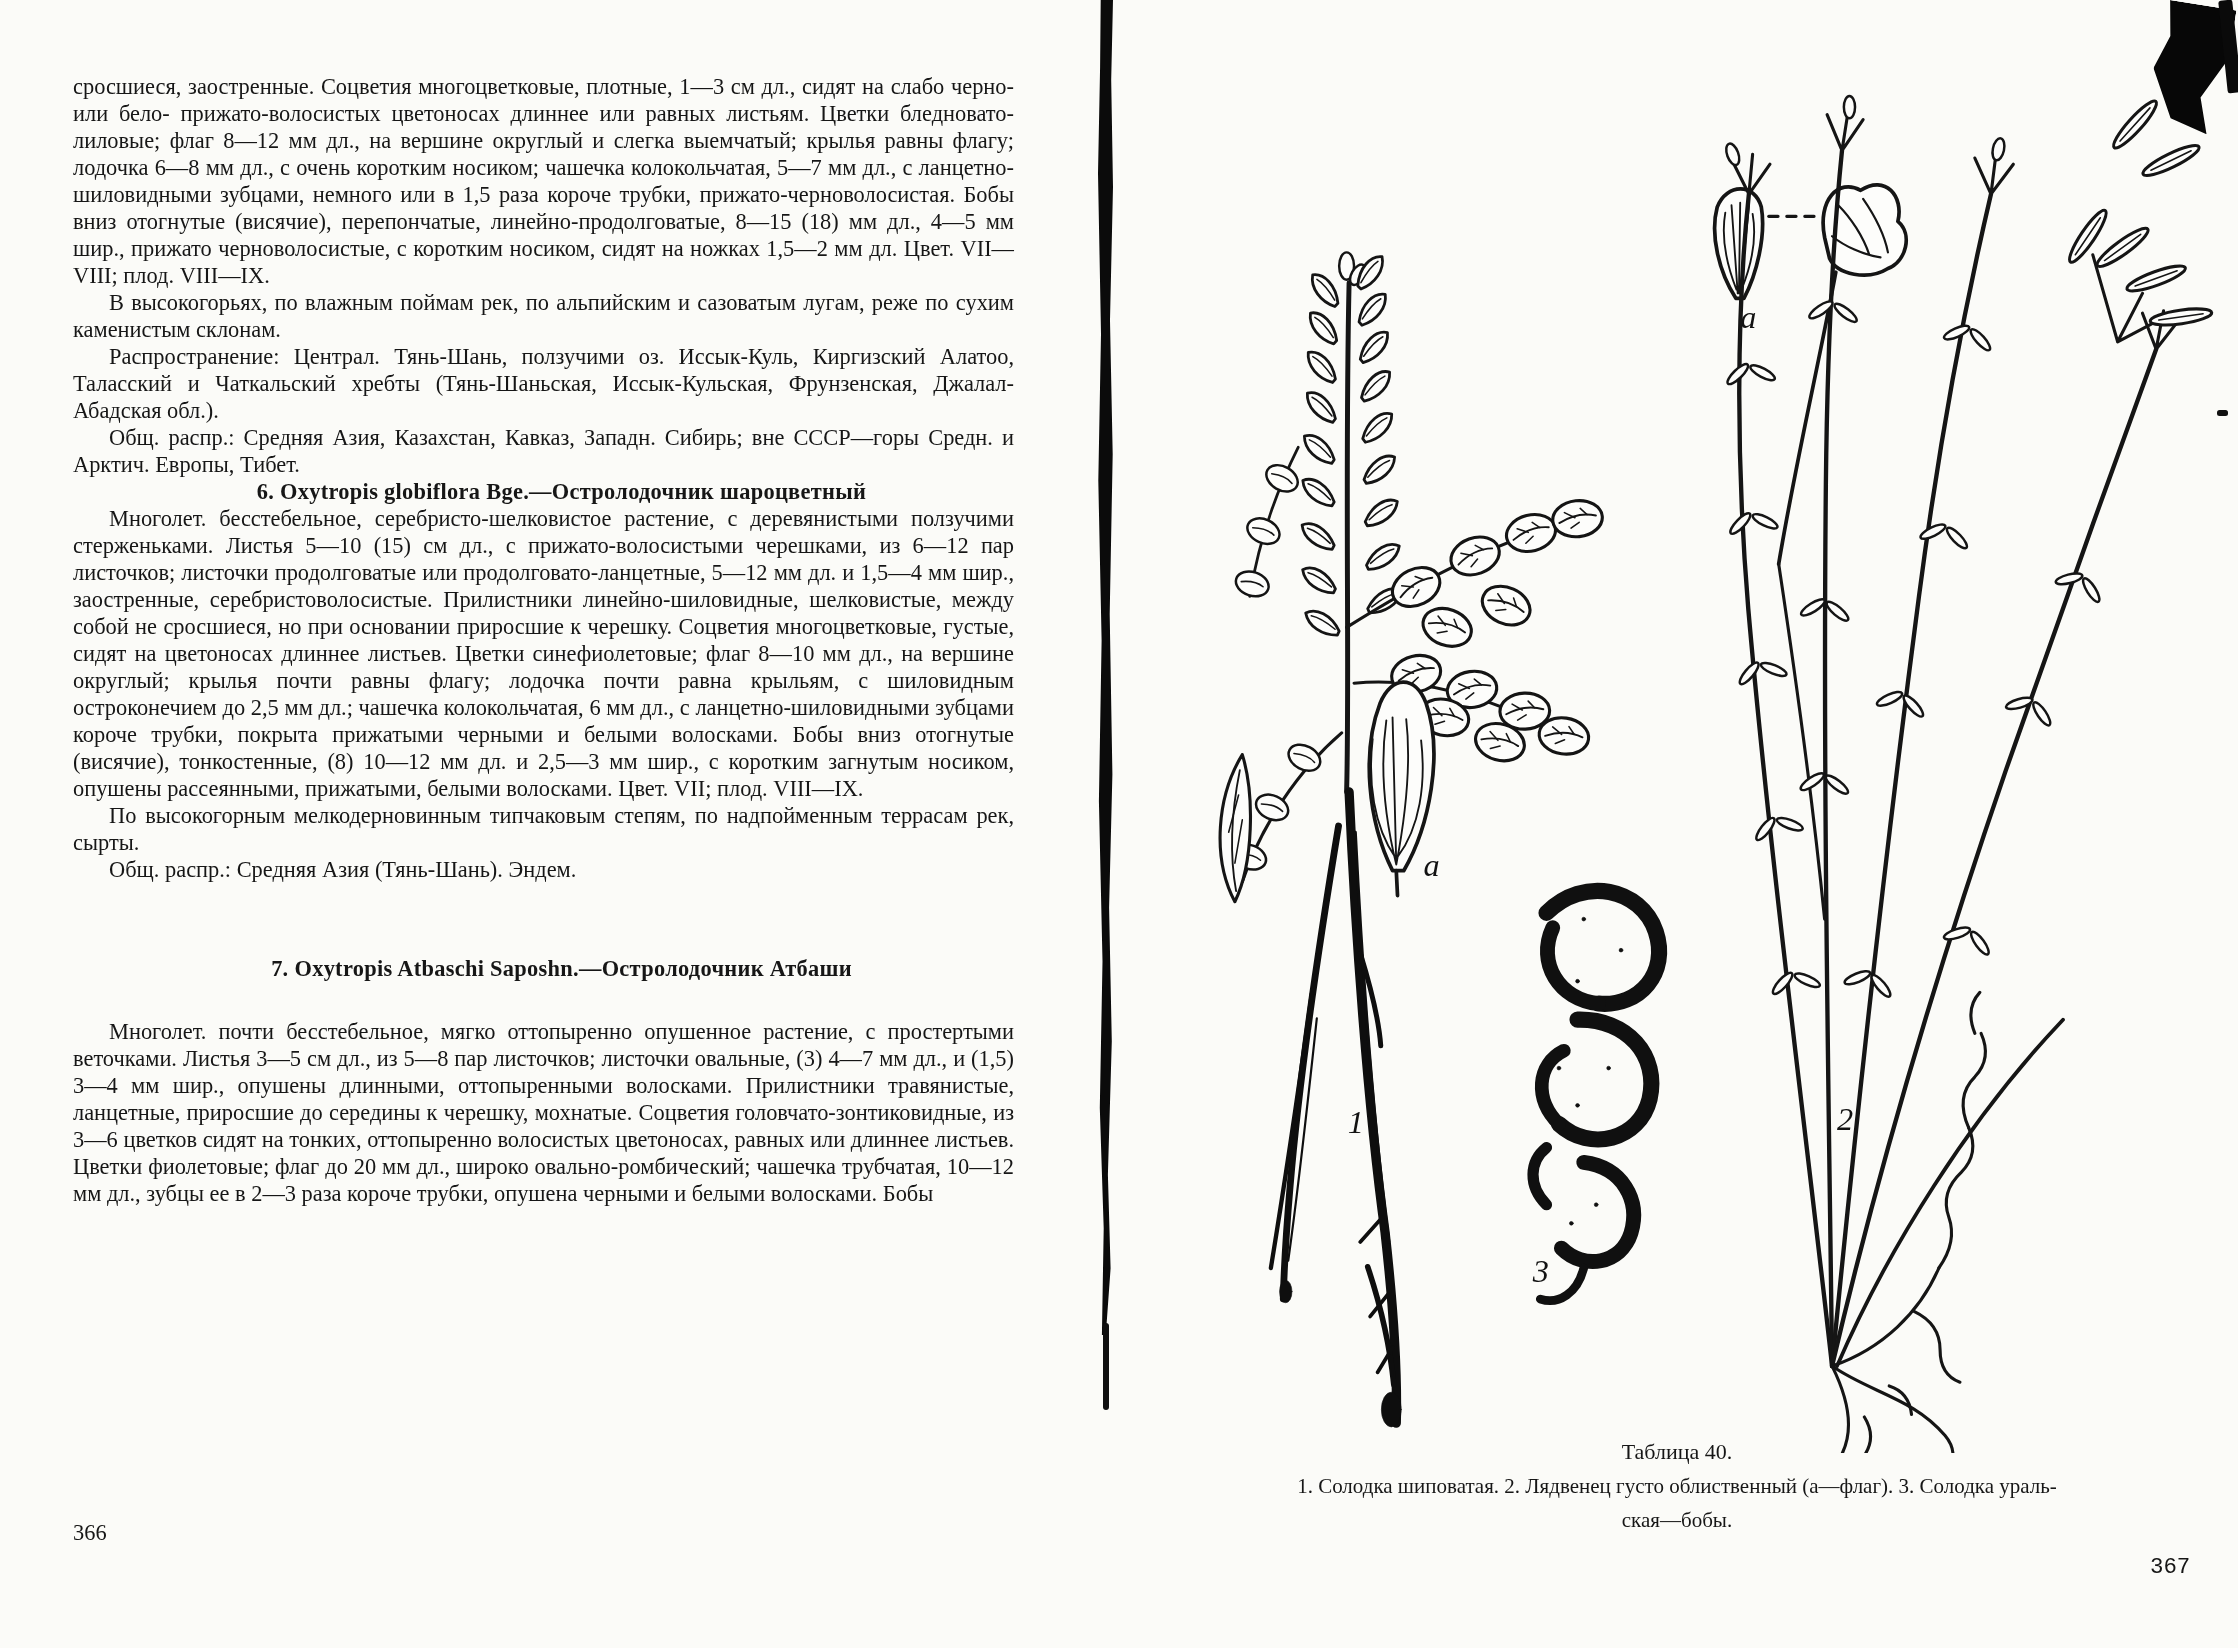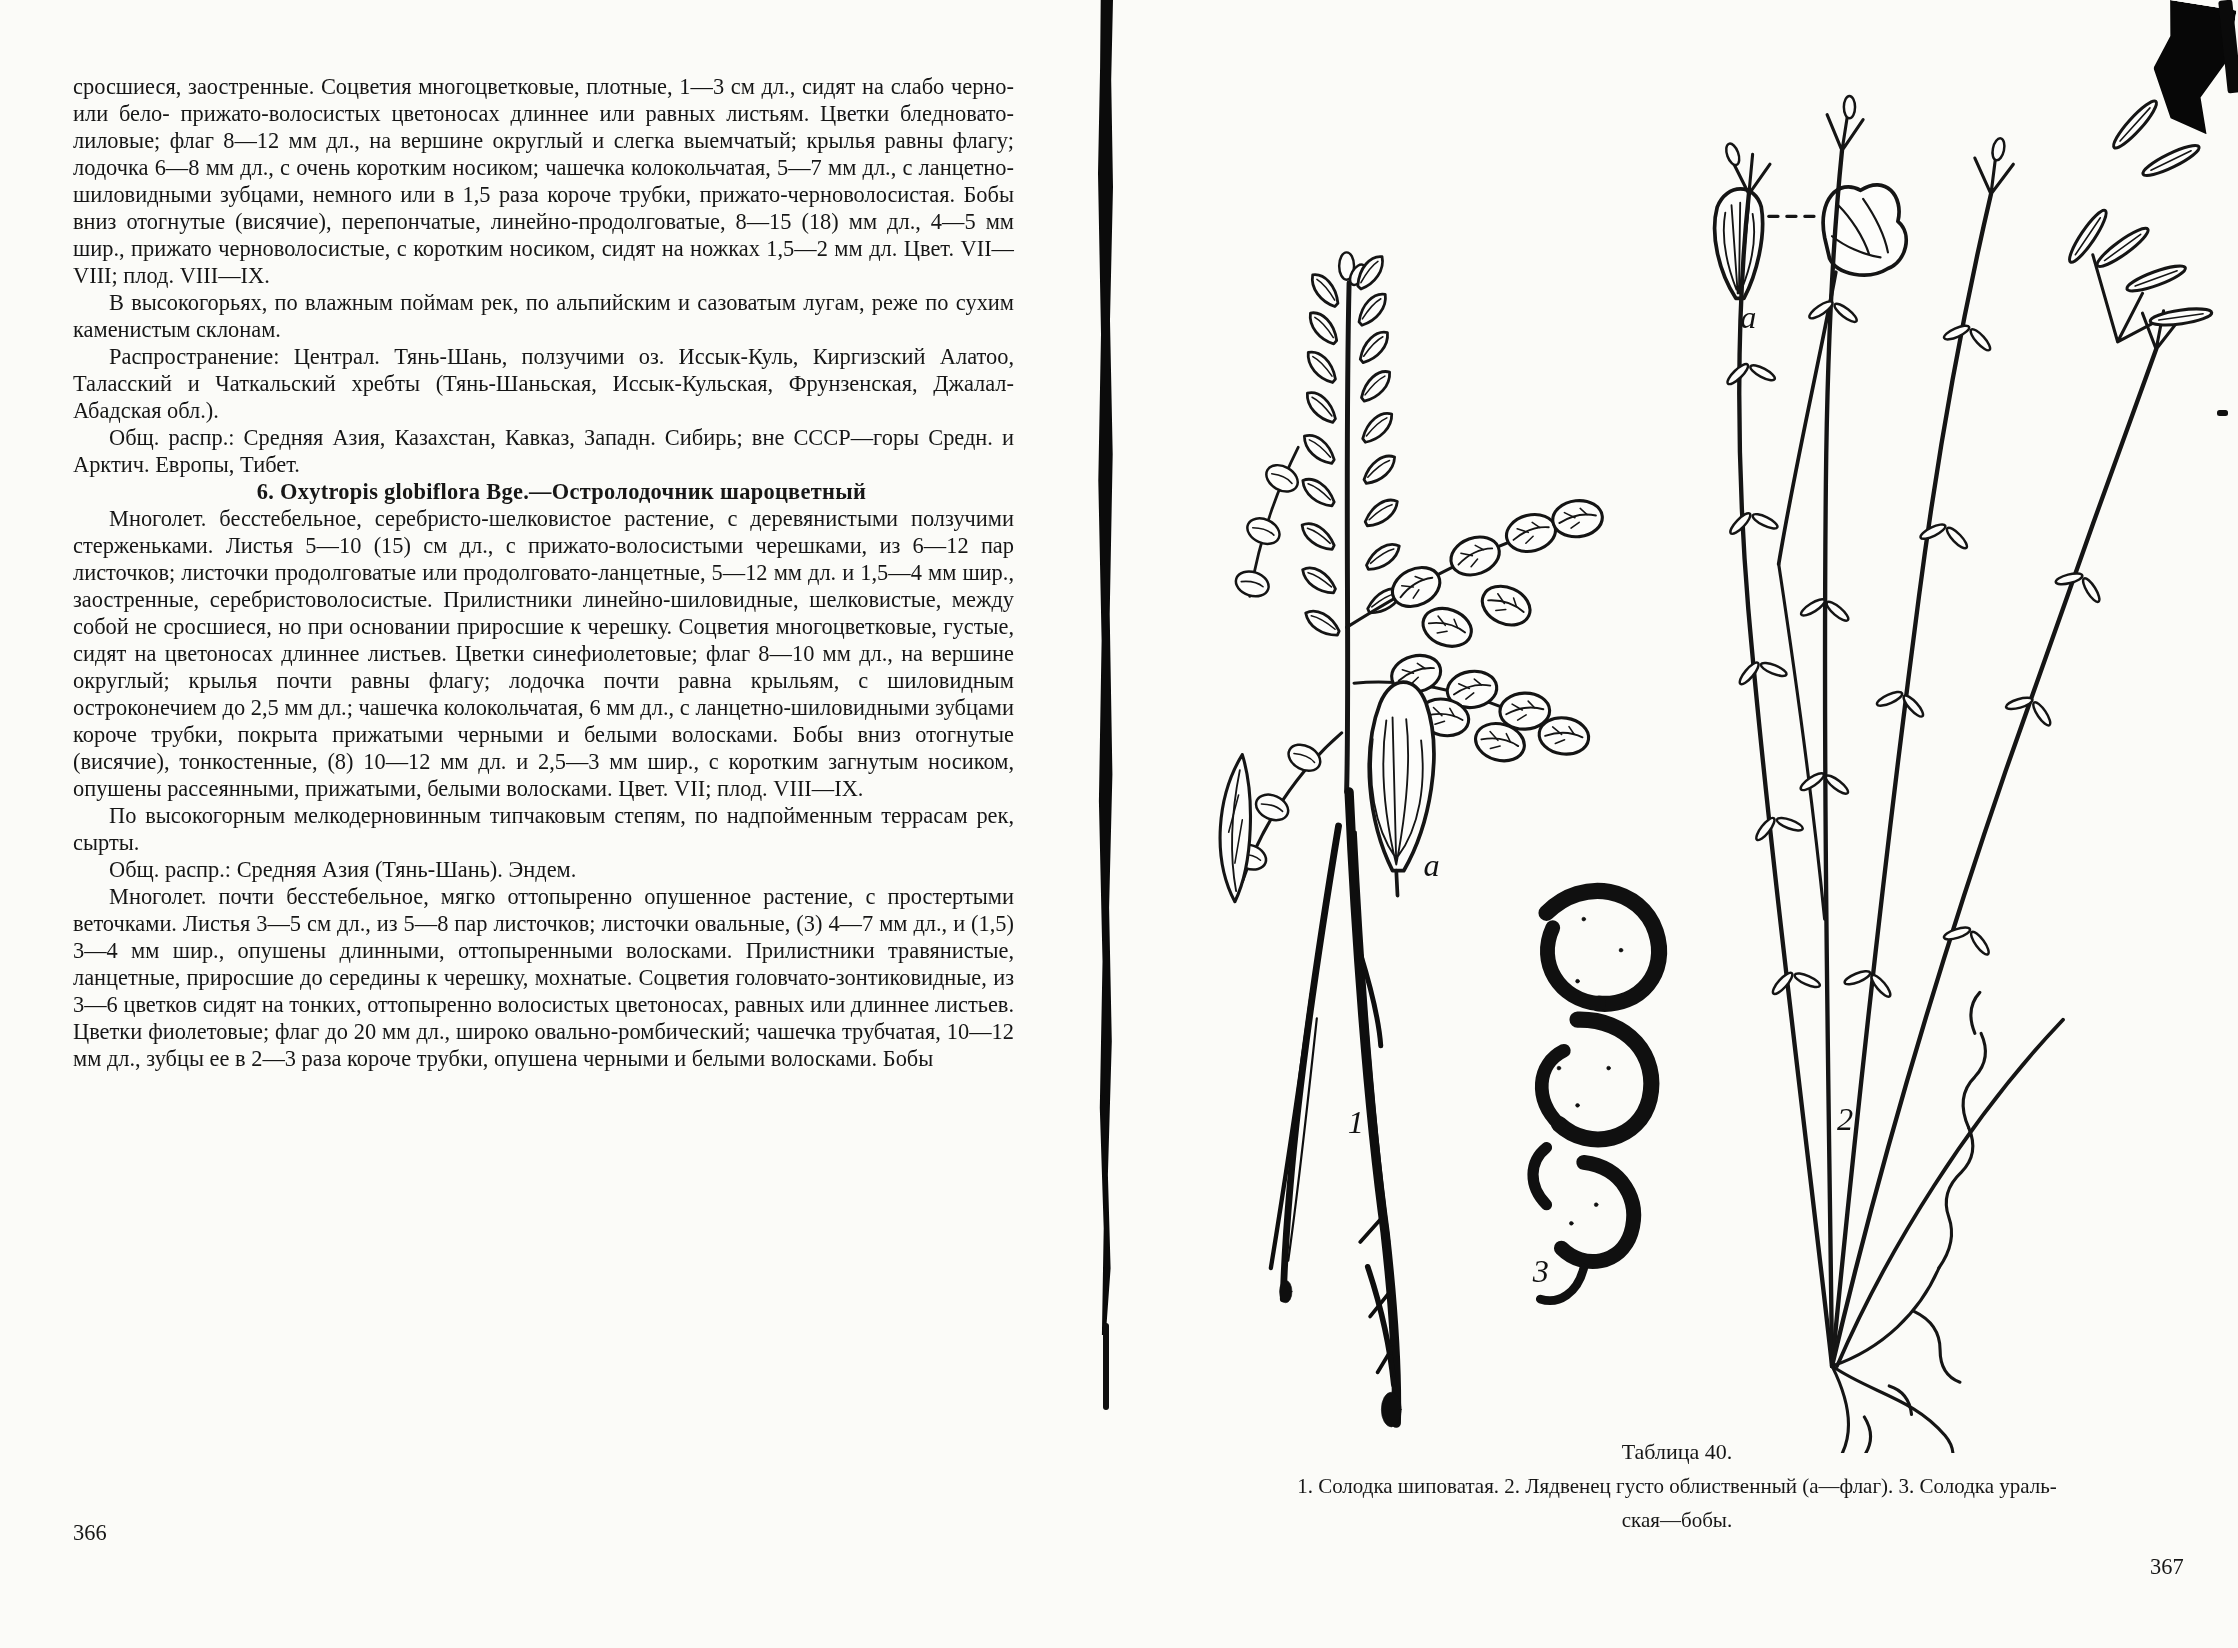--- a/index.html
+++ b/index.html
@@ -17,21 +17,21 @@
   }
   .text-col p{margin:0;text-indent:36px;}
   .text-col p.noindent{text-indent:0;}
   .species-heading{
     margin:36px 0 31px 0;text-align:center;font-weight:bold;
     font-size:22.4px;letter-spacing:0.3px;text-indent:0;
   }
   .species-heading.second{margin-top:72px;margin-bottom:36px;}
   .pagenum{position:absolute;font-size:22.4px;}
   .pagenum.left{left:73px;top:1520px;}
-  .pagenum.right{left:2150px;top:1554px;}
+  .pagenum.right{left:2150px;top:1554px;font-family:Liberation Mono, monospace;}
   
   .gutter{
     position:absolute;left:1098px;top:0;width:15px;height:1335px;
     background:#0b0b0b;
     clip-path:polygon(18% 0,100% 0,88% 6%,100% 14%,80% 24%,98% 34%,78% 46%,96% 58%,74% 68%,92% 78%,66% 88%,84% 95%,52% 100%,26% 100%,38% 92%,12% 83%,30% 72%,6% 60%,24% 48%,2% 36%,20% 25%,0 13%,14% 5%);
   }
   .gutter-tail{
     position:absolute;left:1103px;top:1323px;width:5.6px;height:87px;
     background:#101010;border-radius:3.1px;
   }
@@ -65,20 +65,21 @@
   <p class="noindent">сросшиеся, заостренные. Соцветия многоцветковые, плотные, 1—3 см дл., сидят на слабо черно- или бело- прижато-волосистых цветоносах длиннее или равных листьям. Цветки бледновато-лиловые; флаг 8—12 мм дл., на вершине округлый и слегка выемчатый; крылья равны флагу; лодочка 6—8 мм дл., с очень коротким носиком; чашечка колокольчатая, 5—7 мм дл., с ланцетно-шиловидными зубцами, немного или в 1,5 раза короче трубки, прижато-черноволосистая. Бобы вниз отогнутые (висячие), перепончатые, линейно-продолговатые, 8—15 (18) мм дл., 4—5 мм шир., прижато черноволосистые, с коротким носиком, сидят на ножках 1,5—2 мм дл. Цвет. VII—VIII; плод. VIII—IX.</p>
   <p>В высокогорьях, по влажным поймам рек, по альпийским и сазоватым лугам, реже по сухим каменистым склонам.</p>
   <p>Распространение: Централ. Тянь-Шань, ползучими оз. Иссык-Куль, Киргизский Алатоо, Таласский и Чаткальский хребты (Тянь-Шаньская, Иссык-Кульская, Фрунзенская, Джалал-Абадская обл.).</p>
   <p>Общ. распр.: Средняя Азия, Казахстан, Кавказ, Западн. Сибирь; вне СССР—горы Средн. и Арктич. Европы, Тибет.</p>
 
   <p class="species-heading">6. Oxytropis globiflora Bge.—Остролодочник шароцветный</p>
   <p>Многолет. бесстебельное, серебристо-шелковистое растение, с деревянистыми ползучими стерженьками. Листья 5—10 (15) см дл., с прижато-волосистыми черешками, из 6—12 пар листочков; листочки продолговатые или продолговато-ланцетные, 5—12 мм дл. и 1,5—4 мм шир., заостренные, серебристоволосистые. Прилистники линейно-шиловидные, шелковистые, между собой не сросшиеся, но при основании приросшие к черешку. Соцветия многоцветковые, густые, сидят на цветоносах длиннее листьев. Цветки синефиолетовые; флаг 8—10 мм дл., на вершине округлый; крылья почти равны флагу; лодочка почти равна крыльям, с шиловидным остроконечием до 2,5 мм дл.; чашечка колокольчатая, 6 мм дл., с ланцетно-шиловидными зубцами короче трубки, покрыта прижатыми черными и белыми волосками. Бобы вниз отогнутые (висячие), тонкостенные, (8) 10—12 мм дл. и 2,5—3 мм шир., с коротким загнутым носиком, опушены рассеянными, прижатыми, белыми волосками. Цвет. VII; плод. VIII—IX.</p>
   <p>По высокогорным мелкодерновинным типчаковым степям, по надпойменным террасам рек, сырты.</p>
   <p>Общ. распр.: Средняя Азия (Тянь-Шань). Эндем.</p>
 
+  <p class="species-heading second">7. Oxytropis Atbaschi Saposhn.—Остролодочник Атбаши</p>
   <p>Многолет. почти бесстебельное, мягко оттопыренно опушенное растение, с простертыми веточками. Листья 3—5 см дл., из 5—8 пар листочков; листочки овальные, (3) 4—7 мм дл., и (1,5) 3—4 мм шир., опушены длинными, оттопыренными волосками. Прилистники травянистые, ланцетные, приросшие до середины к черешку, мохнатые. Соцветия головчато-зонтиковидные, из 3—6 цветков сидят на тонких, оттопыренно волосистых цветоносах, равных или длиннее листьев. Цветки фиолетовые; флаг до 20 мм дл., широко овально-ромбический; чашечка трубчатая, 10—12 мм дл., зубцы ее в 2—3 раза короче трубки, опушена черными и белыми волосками. Бобы</p>
 </div>
 
 <div class="pagenum left">366</div>
 
 <div class="gutter"></div>
 <div class="gutter-tail"></div>
 <div class="corner-blob"></div>
 <div class="edge-streak"></div>
 <div class="edge-mark"></div>

